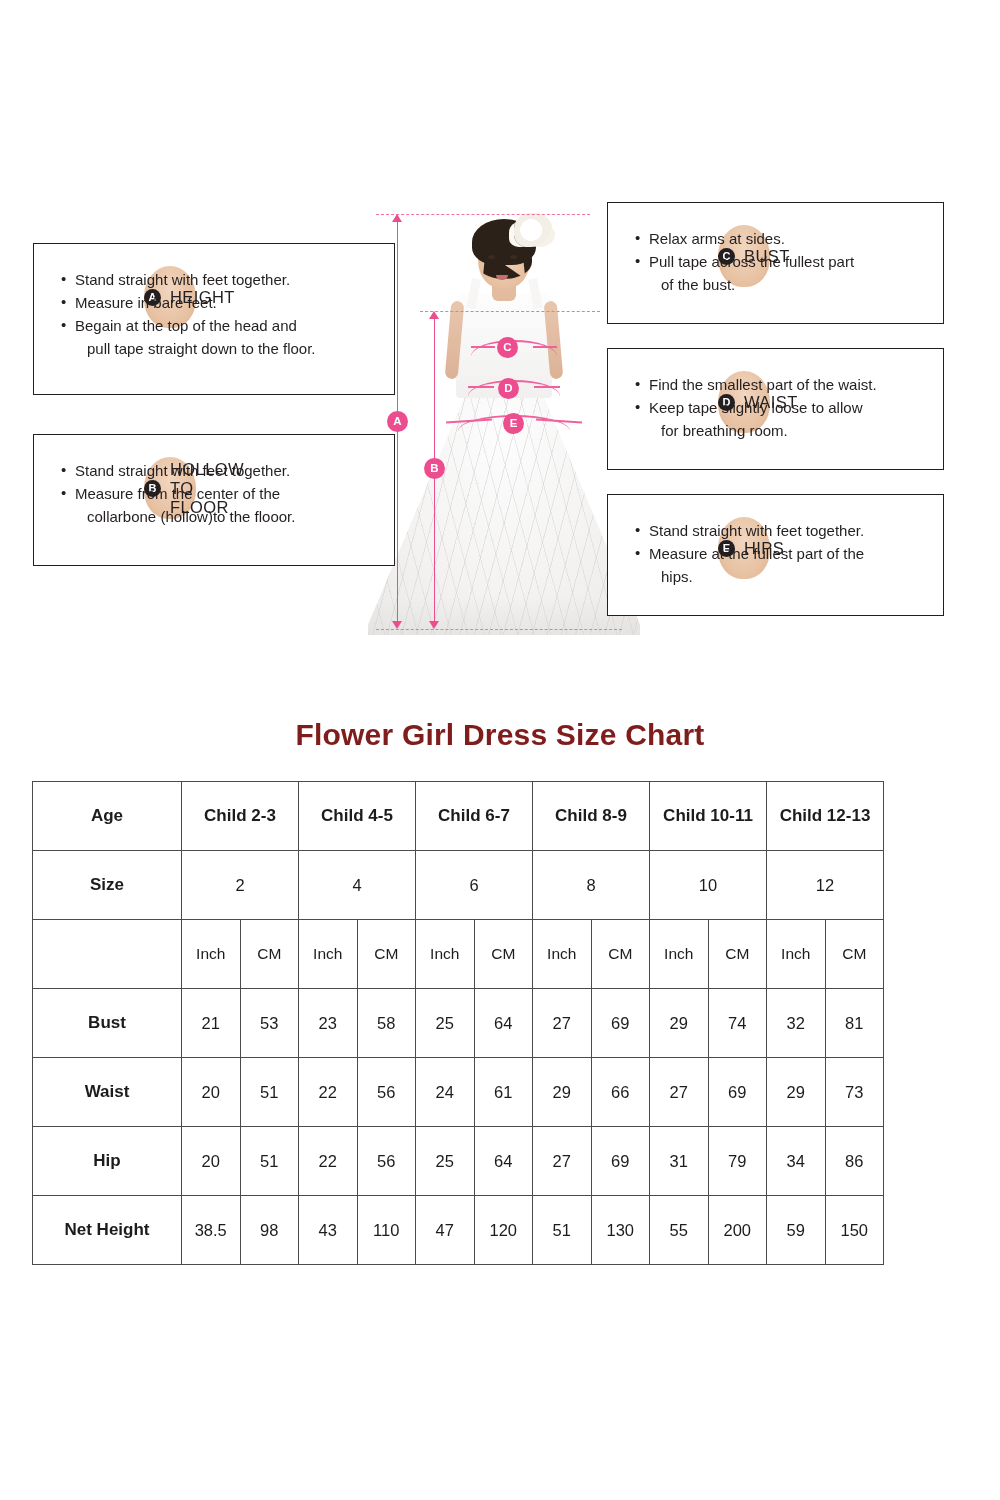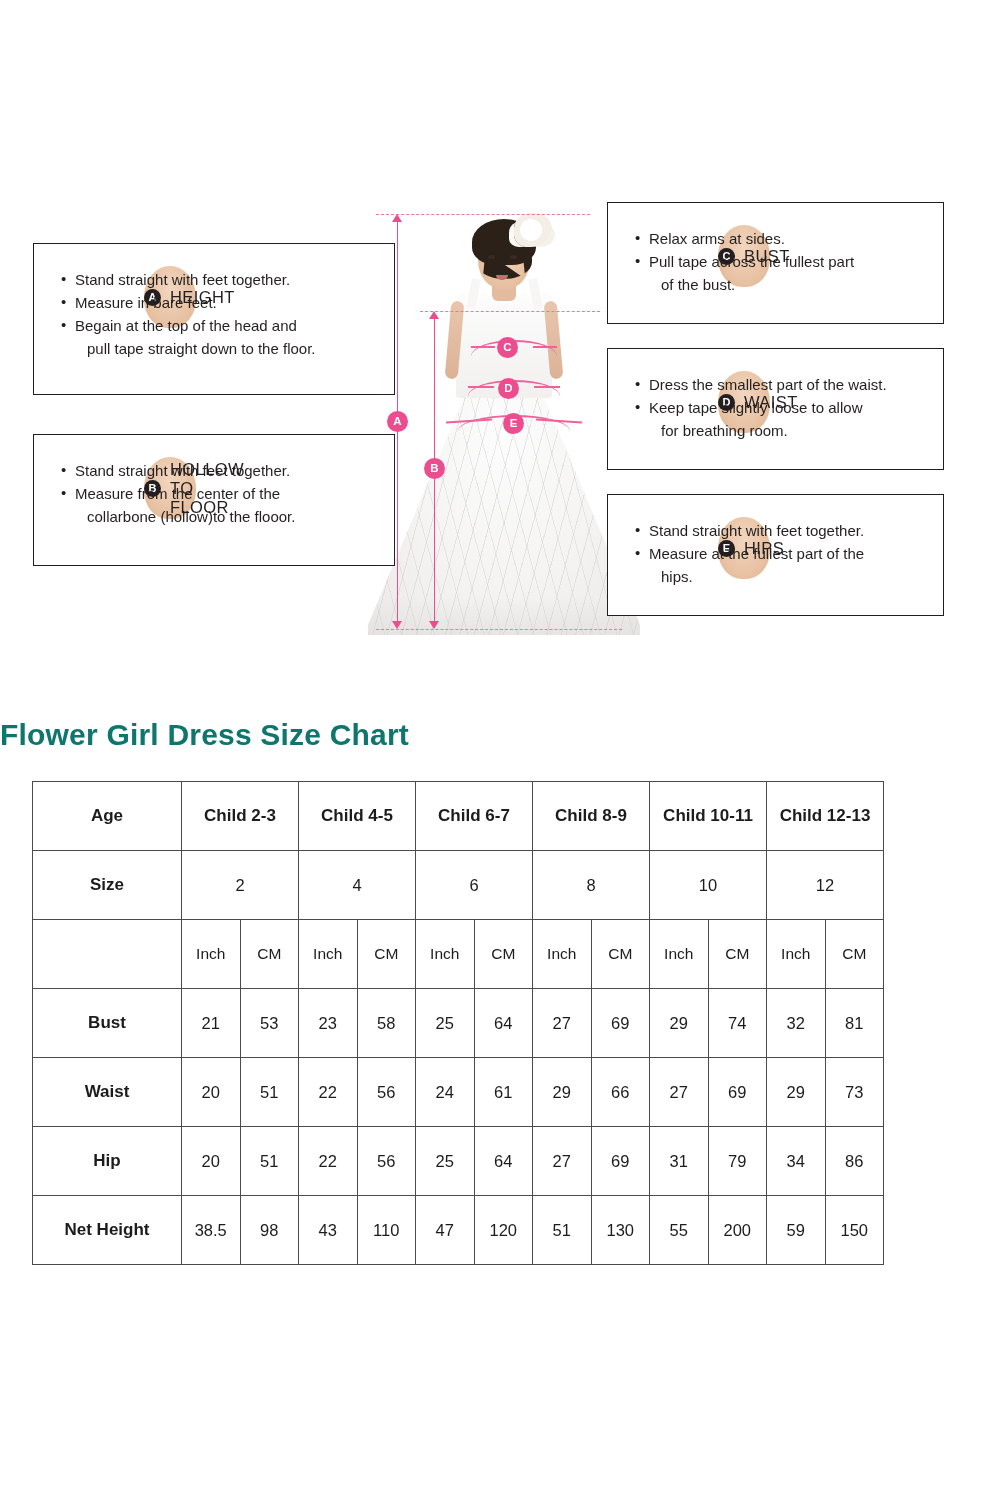--- a/index.html
+++ b/index.html
@@ -234,24 +234,24 @@
     border-right: 5px solid transparent;
   }
   .arrow-up { border-bottom: 8px solid #ec4d8e; }
   .arrow-down { border-top: 8px solid #ec4d8e; }
 
   
   #chart-title {
     position: absolute;
     left: 0; top: 718px;
     width: 1000px;
-    text-align: left;
+    text-align: center;
     font-size: 30px;
     font-weight: bold;
-    color: #0f766e;
+    color: #7f1d1d;
     letter-spacing: .2px;
   }
 
   
   #size-table {
     position: absolute;
     left: 32px;
     top: 781px;
     width: 852px;
     border-collapse: collapse;
@@ -364,21 +364,21 @@
       <li class="cont">of the bust.</li>
     </ul>
   </div>
 
   <div class="infobox" id="box-waist">
     <div class="head">
       <span class="badge">D</span>
       <span class="title">WAIST</span>
     </div>
     <ul>
-      <li class="bulleted">Dress the smallest part of the waist.</li>
+      <li class="bulleted">Find the smallest part of the waist.</li>
       <li class="bulleted">Keep tape slightly loose to allow</li>
       <li class="cont">for breathing room.</li>
     </ul>
   </div>
 
   <div class="infobox" id="box-hips">
     <div class="head">
       <span class="badge">E</span>
       <span class="title">HIPS</span>
     </div>

